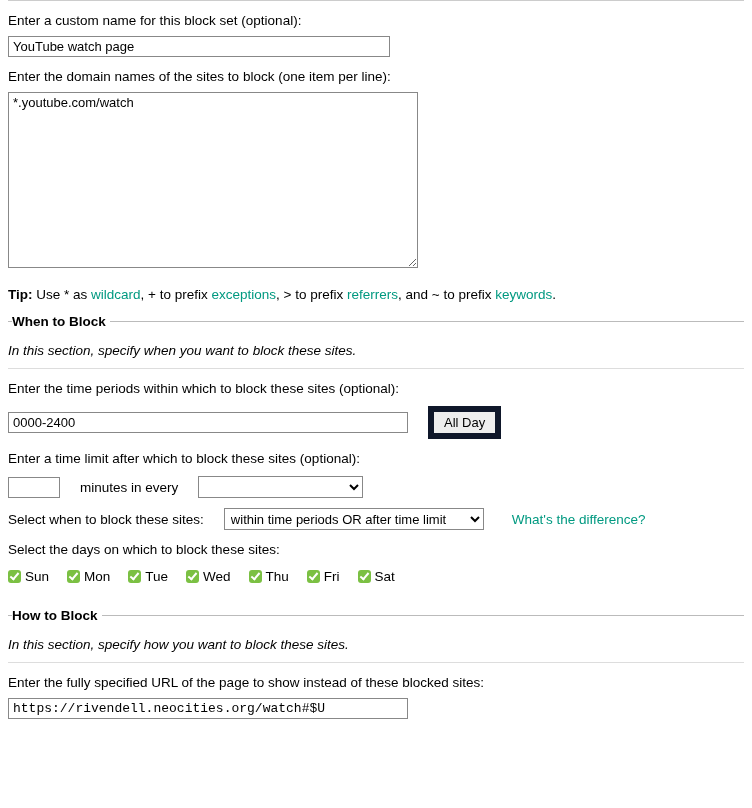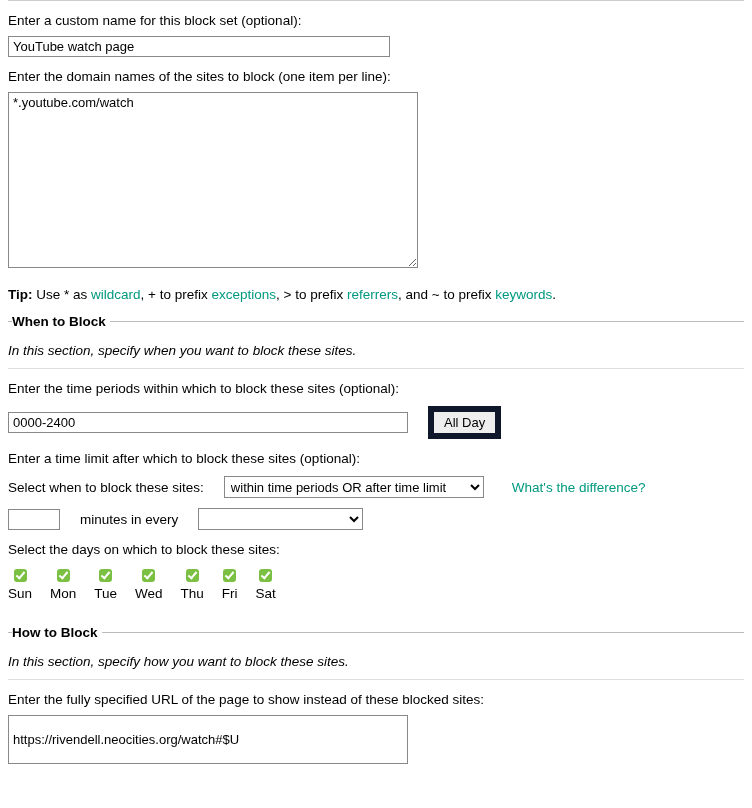--- a/index.html
+++ b/index.html
@@ -104,21 +104,20 @@
     .days-row {
       display: flex;
       gap: 18px;
       margin: 12px 0 6px 0;
       align-items: center;
     }
     .day-item {
       display: inline-flex;
       align-items: center;
       gap: 4px;
-      flex-direction: column;
     }
     .cb {
       appearance: none;
       width: 13px;
       height: 13px;
       border-radius: 3px;
       background: #7bc043;
       position: relative;
       cursor: pointer;
       display: inline-block;
@@ -129,22 +128,22 @@
       left: 4px;
       top: 1px;
       width: 3px;
       height: 7px;
       border: solid #fff;
       border-width: 0 2px 2px 0;
       transform: rotate(40deg);
     }
     .url-input {
       width: 400px;
-      padding: 16px 4px;
-      font-family: Liberation Sans, sans-serif;
+      padding: 2px 4px;
+      font-family: Liberation Mono, monospace;
       font-size: 13px;
       border: 1px solid #888;
     }
     .link-margined { margin-left: 8px; }
   </style>
 </head>
 <body>
 
 
 
@@ -166,36 +165,36 @@
     <div class="intro">In this section, specify when you want to block these sites.</div>
     <hr class="inner-hr">
 
     <div class="label">Enter the time periods within which to block these sites (optional):</div>
     <div class="row">
       <input class="time-input" type="text" value="0000-2400" style="">
       <button class="btn">All Day</button>
     </div>
 
     <div class="label">Enter a time limit after which to block these sites (optional):</div>
+    <div class="row">
+      <input class="small-input" type="text" value="" style="">
+      <span>minutes in every</span>
+      <select class="select-wide">
+        <option></option>
+      </select>
+    </div>
+
     <div class="row">
       <span>Select when to block these sites:</span>
       <select class="select-block">
         <option>within time periods OR after time limit</option>
       </select>
       <span class="link link-margined">What's the difference?</span>
     </div>
 
-    <div class="row">
-      <input class="small-input" type="text" value="" style="">
-      <span>minutes in every</span>
-      <select class="select-wide">
-        <option></option>
-      </select>
-    </div>
-
     <div class="label">Select the days on which to block these sites:</div>
     <div class="days-row">
       <label class="day-item">
           <span class="cb"></span>
           <span>Sun</span>
         </label>
       <label class="day-item">
           <span class="cb"></span>
           <span>Mon</span>
         </label>

